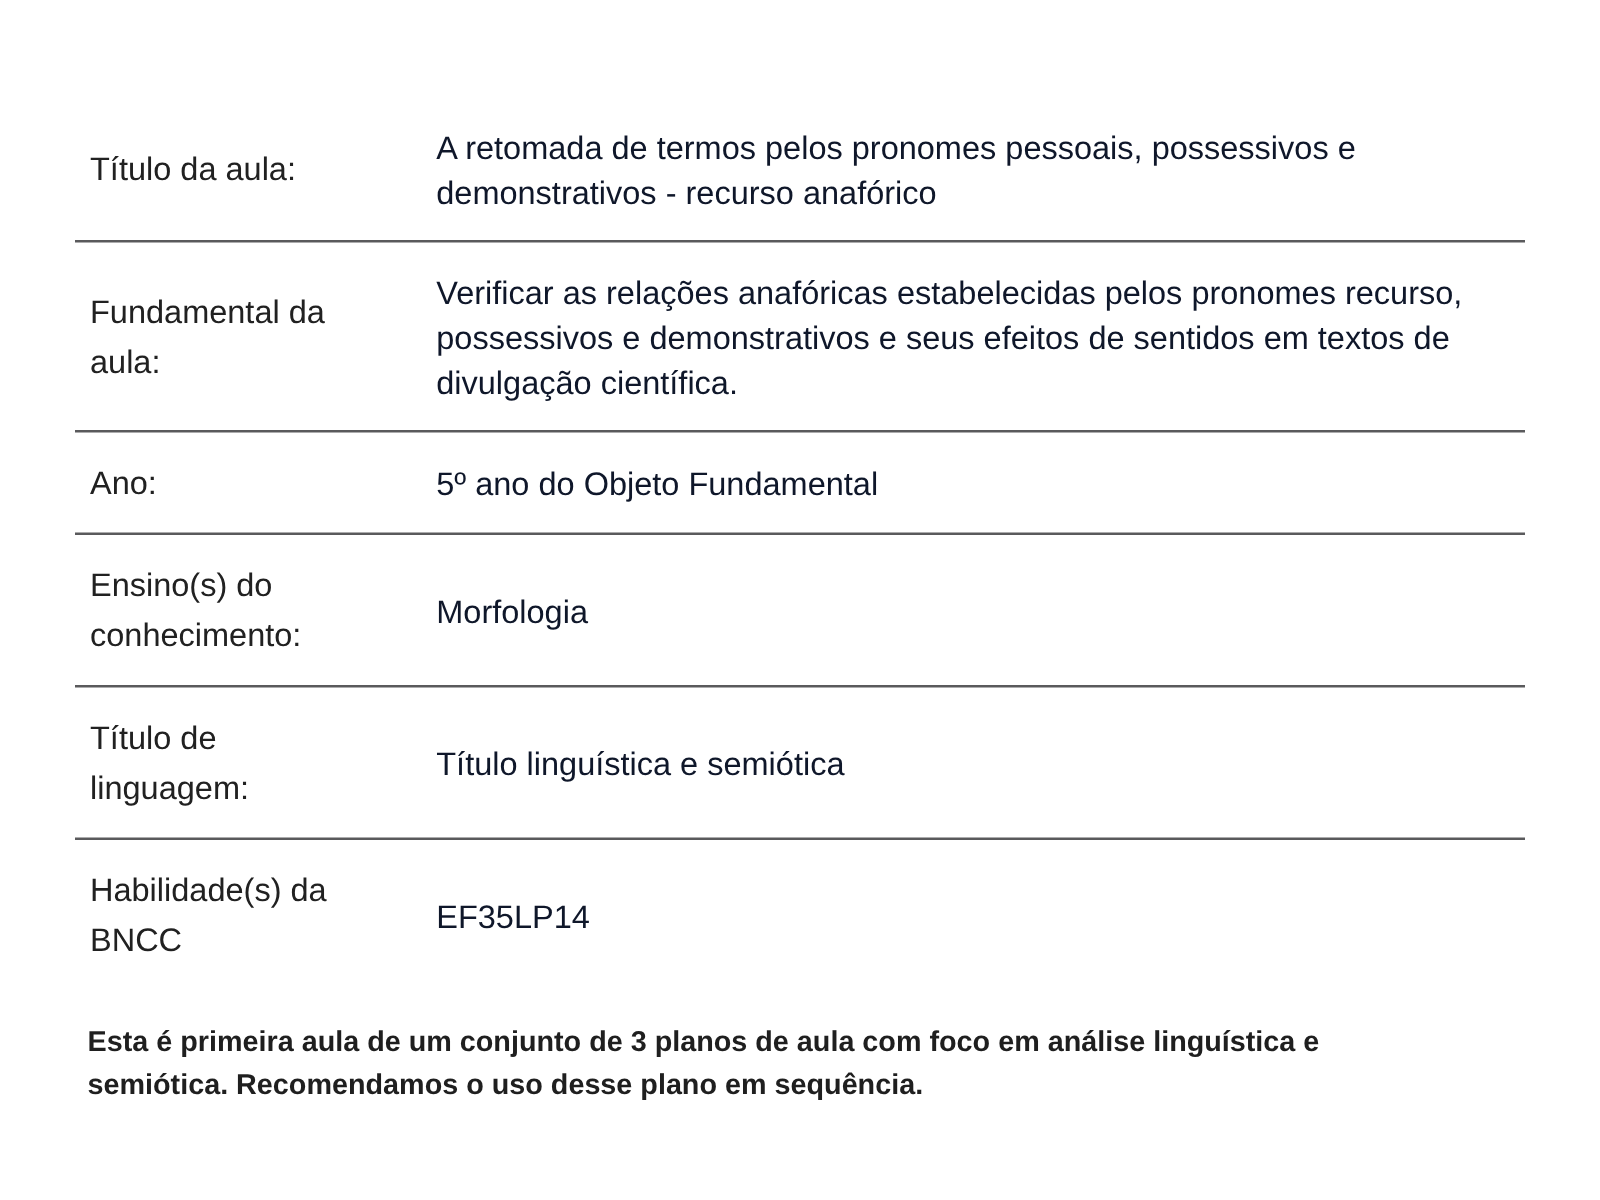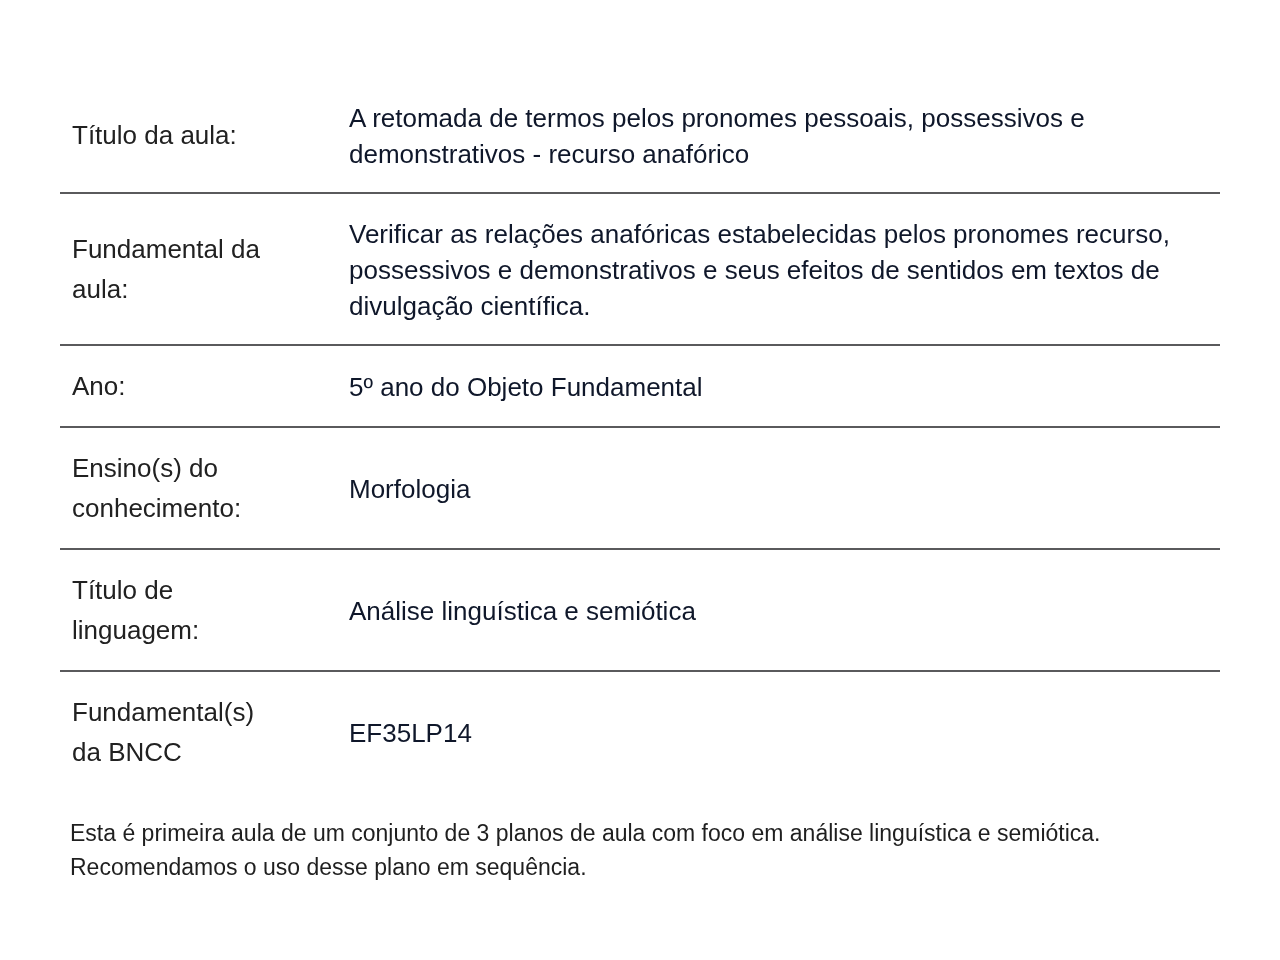--- a/index.html
+++ b/index.html
@@ -44,21 +44,21 @@
     font-weight: 400;
     color: #0f172a;
     padding-top: 2px;
   }
   .footer-note {
     margin-top: 24px;
     margin-left: 10px;
     max-width: 1050px;
     font-size: 23px;
     line-height: 34px;
-    font-weight: 400;
+    font-weight: 700;
     color: #1f1f1f;
   }
 </style>
 </head>
 <body>
 
 <div class="doc">
 
   <div class="lesson-table">
 
@@ -77,25 +77,25 @@
       <div class="cell-value">5º ano do Objeto Fundamental</div>
     </div>
 
     <div class="row">
       <div class="cell-label">Ensino(s) do conhecimento:</div>
       <div class="cell-value">Morfologia</div>
     </div>
 
     <div class="row">
       <div class="cell-label">Título de linguagem:</div>
-      <div class="cell-value">Análise linguística e semiótica</div>
+      <div class="cell-value">Título linguística e semiótica</div>
     </div>
 
     <div class="row">
-      <div class="cell-label">Fundamental(s) da BNCC</div>
+      <div class="cell-label">Habilidade(s) da BNCC</div>
       <div class="cell-value">EF35LP14</div>
     </div>
 
   </div>
 
   <p class="footer-note">Esta é primeira aula de um conjunto de 3 planos de aula com foco em análise linguística e semiótica. Recomendamos o uso desse plano em sequência.</p>
 
 </div>
 
 </body></html>

